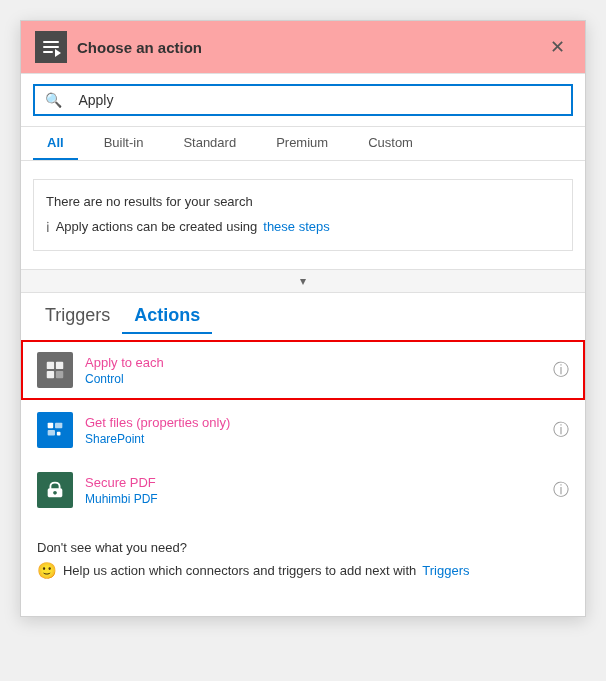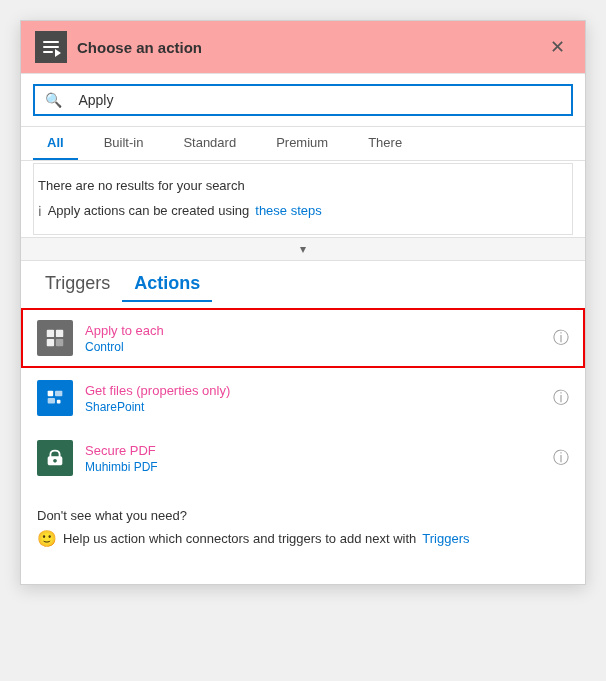--- a/index.html
+++ b/index.html
@@ -92,22 +92,22 @@
       border-left: none;
       border-right: none;
     }
     .filter-tab.active {
       color: #0078d4;
       border-bottom: 2px solid #0078d4;
       font-weight: 600;
     }
     .no-results-panel {
       border: 1px solid #e0e0e0;
-      margin: 2px 12px;
-      padding: 14px 4px;
+      margin: 18px 12px;
+      padding: 14px 12px;
     }
     .no-results-title {
       font-size: 13px;
       color: #333;
       margin-bottom: 8px;
       font-weight: 500;
     }
     .no-results-hint {
       display: flex;
       align-items: center;
@@ -262,21 +262,21 @@
       <span class="search-icon-span">🔍</span>
       <input class="search-input" type="text" value="Apply" style="">
     </div>
   </div>
 
   <div class="filter-tabs">
     <button class="filter-tab active">All</button>
     <button class="filter-tab">Built-in</button>
     <button class="filter-tab">Standard</button>
     <button class="filter-tab">Premium</button>
-    <button class="filter-tab">There</button>
+    <button class="filter-tab">Custom</button>
   </div>
 
   <div class="no-results-panel">
     <div class="no-results-title">There are no results for your search</div>
     <div class="no-results-hint">
       <span class="info-icon">ℹ</span>
       <span>Apply actions can be created using</span>
       <a class="link-text">these steps</a>
     </div>
   </div>

